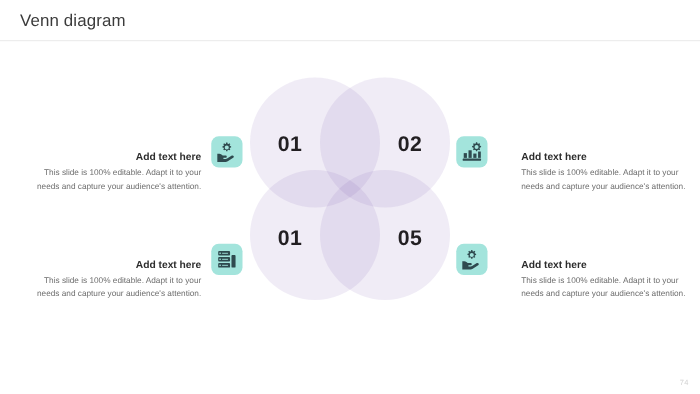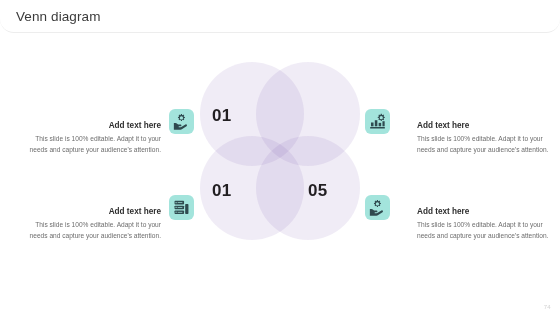--- a/index.html
+++ b/index.html
@@ -17,21 +17,20 @@
 
   
   .slide-header {
     position: absolute;
     left: 0;
     top: 0;
     width: 560px;
     height: 33px;
     box-sizing: border-box;
     border-bottom: 1px solid #ededed;
-    border-radius: 14px;
   }
   .slide-title {
     position: absolute;
     left: 16px;
     top: 9px;
     font-size: 13.5px;
     font-weight: 400;
     color: #3b3b3b;
     letter-spacing: 0.1px;
     white-space: nowrap;
@@ -58,20 +57,21 @@
   .vc-br { left: 56px; top: 74px; }
   .vc-bl { left: 0px;  top: 74px; }
 
   .venn-num {
     position: absolute;
     font-size: 17px;
     font-weight: bold;
     color: #221f22;
     letter-spacing: 0.4px;
     width: 40px;
+    text-align: center;
   }
   .num-01 { left: 12px;  top: 44px; }
   .num-02 { left: 108px; top: 44px; }
   .num-03 { left: 108px; top: 119px; }
   .num-04 { left: 12px;  top: 119px; }
 
   
   .callout {
     position: absolute;
     width: 136px;
@@ -133,20 +133,21 @@
   <div class="slide-title">Venn diagram</div>
 </div>
 
 <div class="venn-stage">
   <div class="venn-circle vc-tl"></div>
   <div class="venn-circle vc-tr"></div>
   <div class="venn-circle vc-br"></div>
   <div class="venn-circle vc-bl"></div>
 
   <div class="venn-num num-01">01</div>
+  <div class="venn-num num-02">02</div>
   <div class="venn-num num-03">05</div>
   <div class="venn-num num-04">01</div>
 </div>
 
 <div class="callout align-right co-tl">
   <p class="callout-heading">Add text here</p>
   <p class="callout-body">This slide is 100% editable. Adapt it to your needs and capture your audience's attention.</p>
 </div>
 <div class="icon-chip chip-tl">
   <span>

